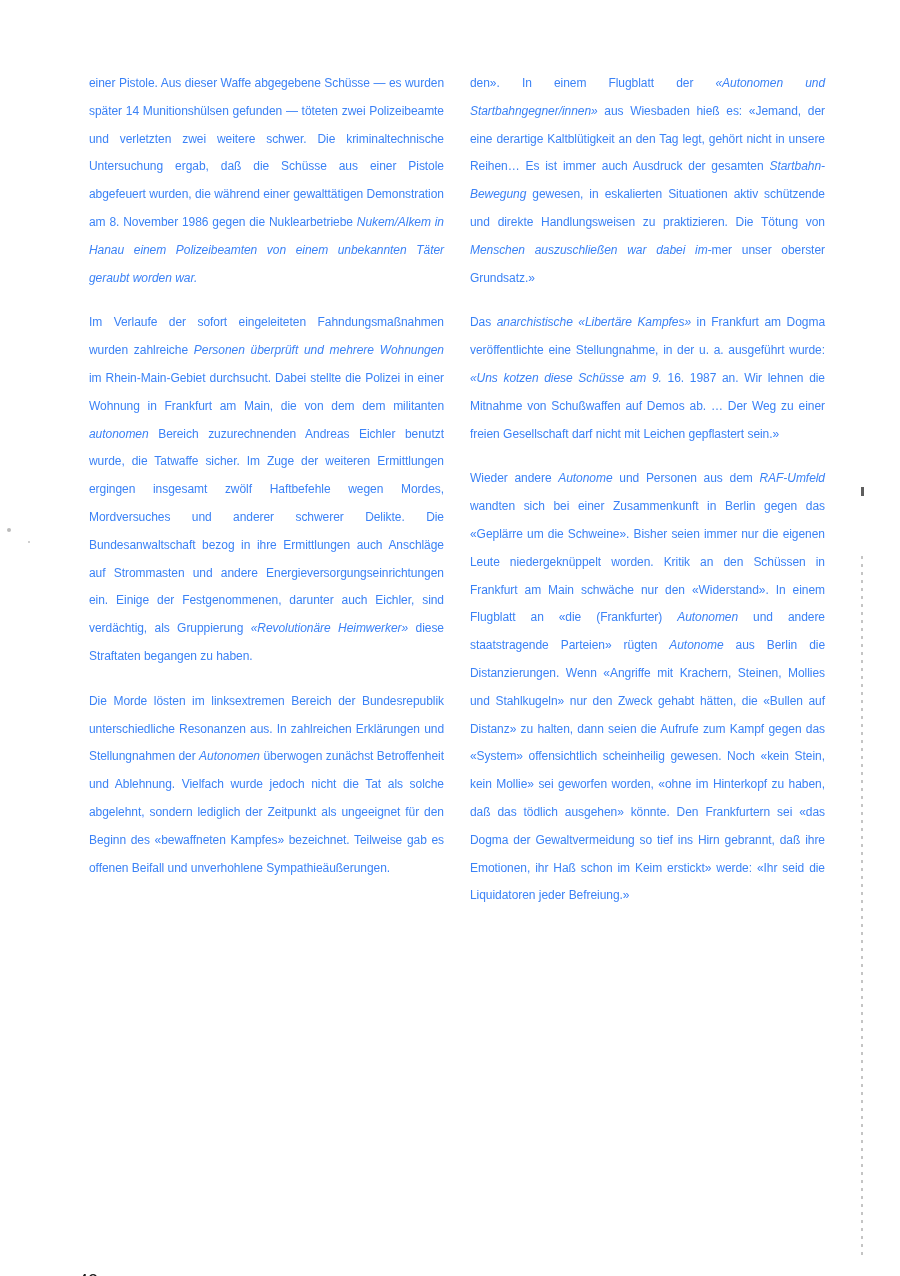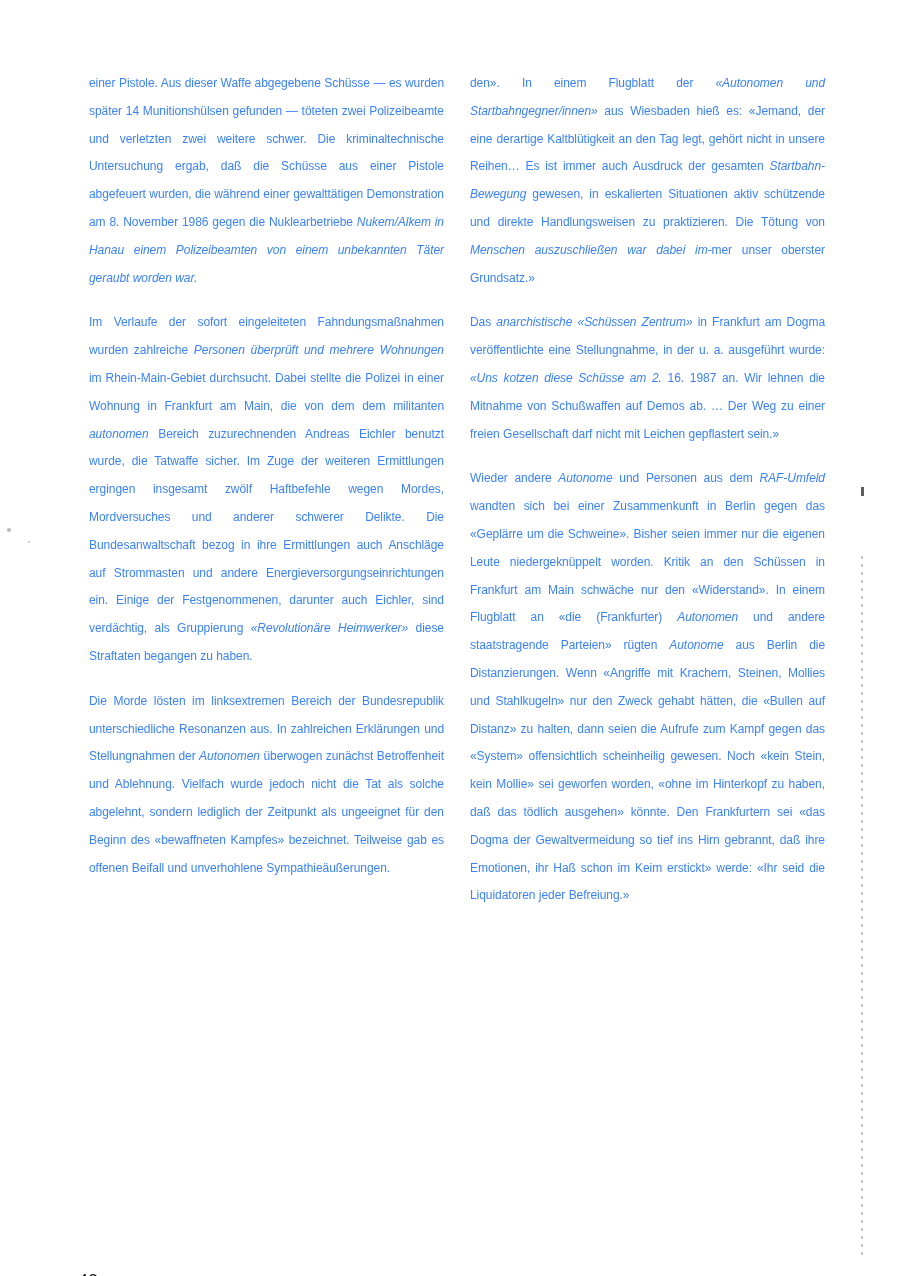--- a/index.html
+++ b/index.html
@@ -116,21 +116,21 @@
   <div class="columns">
 
     <div class="column" id="left-column">
         <p class="para"><span>einer Pistole. Aus dieser Waffe abgegebene Schüsse — es wurden später 14 Munitionshülsen gefunden — töteten zwei Polizeibeamte und verletzten zwei weitere schwer. Die kriminaltechnische Untersuchung ergab, daß die Schüsse aus einer Pistole abgefeuert wurden, die während einer gewalttätigen Demonstration am 8. November 1986 gegen die Nuklearbetriebe </span><i>Nukem/Alkem in Hanau einem Polizeibeamten von einem unbekannten Täter geraubt worden war.</i></p>
         <p class="para"><span>Im Verlaufe der sofort eingeleiteten Fahndungsmaßnahmen wurden zahlreiche </span><i>Personen überprüft und mehrere Wohnungen</i><span> im Rhein-Main-Gebiet durchsucht. Dabei stellte die Polizei in einer Wohnung in Frankfurt am Main, die von dem dem militanten </span><i>autonomen</i><span> Bereich zuzurechnenden Andreas Eichler benutzt wurde, die Tatwaffe sicher. Im Zuge der weiteren Ermittlungen ergingen insgesamt zwölf Haftbefehle wegen Mordes, Mordversuches und anderer schwerer Delikte. Die Bundesanwaltschaft bezog in ihre Ermittlungen auch Anschläge auf Strommasten und andere Energieversorgungseinrichtungen ein. Einige der Festgenommenen, darunter auch Eichler, sind verdächtig, als Gruppierung </span><i>«Revolutionäre Heimwerker»</i><span> diese Straftaten begangen zu haben.</span></p>
         <p class="para"><span>Die Morde lösten im linksextremen Bereich der Bundesrepublik unterschiedliche Resonanzen aus. In zahlreichen Erklärungen und Stellungnahmen der </span><i>Autonomen</i><span> überwogen zunächst Betroffenheit und Ablehnung. Vielfach wurde jedoch nicht die Tat als solche abgelehnt, sondern lediglich der Zeitpunkt als ungeeignet für den Beginn des «bewaffneten Kampfes» bezeichnet. Teilweise gab es offenen Beifall und unverhohlene Sympathieäußerungen.</span></p>
       </div>
 
     <div class="column" id="right-column">
         <p class="para"><span>den». In einem Flugblatt der </span><i>«Autonomen und Startbahngegner/innen»</i><span> aus Wiesbaden hieß es: «Jemand, der eine derartige Kaltblütigkeit an den Tag legt, gehört nicht in unsere Reihen… Es ist immer auch Ausdruck der gesamten </span><i>Startbahn-Bewegung</i><span> gewesen, in eskalierten Situationen aktiv schützende und direkte Handlungsweisen zu praktizieren. Die Tötung von </span><i>Menschen auszuschließen war dabei im-</i><span>mer unser oberster Grundsatz.»</span></p>
-        <p class="para"><span>Das </span><i>anarchistische «Schüssen Zentrum»</i><span> in Frankfurt am Dogma veröffentlichte eine Stellungnahme, in der u. a. ausgeführt wurde: </span><i>«Uns kotzen diese Schüsse am 2.</i><span> 16. 1987 an. Wir lehnen die Mitnahme von Schußwaffen auf Demos ab. … Der Weg zu einer freien Gesellschaft darf nicht mit Leichen gepflastert sein.»</span></p>
+        <p class="para"><span>Das </span><i>anarchistische «Libertäre Kampfes»</i><span> in Frankfurt am Dogma veröffentlichte eine Stellungnahme, in der u. a. ausgeführt wurde: </span><i>«Uns kotzen diese Schüsse am 9.</i><span> 16. 1987 an. Wir lehnen die Mitnahme von Schußwaffen auf Demos ab. … Der Weg zu einer freien Gesellschaft darf nicht mit Leichen gepflastert sein.»</span></p>
         <p class="para"><span>Wieder andere </span><i>Autonome</i><span> und Personen aus dem </span><i>RAF-Umfeld</i><span> wandten sich bei einer Zusammenkunft in Berlin gegen das «Geplärre um die Schweine». Bisher seien immer nur die eigenen Leute niedergeknüppelt worden. Kritik an den Schüssen in Frankfurt am Main schwäche nur den «Widerstand». In einem Flugblatt an «die (Frankfurter) </span><i>Autonomen</i><span> und andere staatstragende Parteien» rügten </span><i>Autonome</i><span> aus Berlin die Distanzierungen. Wenn «Angriffe mit Krachern, Steinen, Mollies und Stahlkugeln» nur den Zweck gehabt hätten, die «Bullen auf Distanz» zu halten, dann seien die Aufrufe zum Kampf gegen das «System» offensichtlich scheinheilig gewesen. Noch «kein Stein, kein Mollie» sei geworfen worden, «ohne im Hinterkopf zu haben, daß das tödlich ausgehen» könnte. Den Frankfurtern sei «das Dogma der Gewaltvermeidung so tief ins Hirn gebrannt, daß ihre Emotionen, ihr Haß schon im Keim erstickt» werde: «Ihr seid die Liquidatoren jeder Befreiung.»</span></p>
       </div>
 
   </div>
 
   <div class="folio">42</div>
 
   <div class="scan-artifact-right-top"></div>
   <div class="scan-artifact-right"></div>
   <div class="scan-artifact-left"></div>

